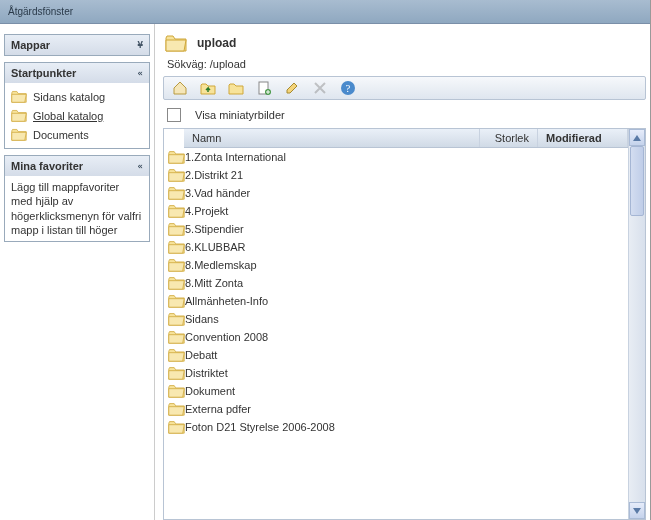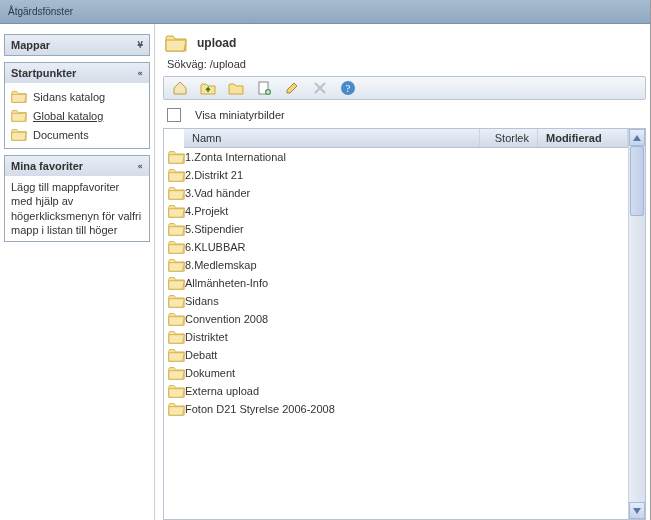--- a/index.html
+++ b/index.html
@@ -232,20 +232,29 @@
               </span>
               <span>8.Medlemskap</span>
             </div>
             <div class="row">
               <span>
                 <svg width="17" height="14" viewBox="0 0 22 18">
                   <path d="M1 4 L1 17 L21 17 L21 5 L10 5 L8 2 L2 2 Z" fill="#f7e39a" stroke="#cfa73a"></path>
                   <path d="M1 6 L21 6 L19 17 L1 17 Z" fill="#f8e8b0" stroke="#cfa73a"></path>
                 </svg>
               </span>
+              <span>8.Mitt Zonta</span>
+            </div>
+            <div class="row">
+              <span>
+                <svg width="17" height="14" viewBox="0 0 22 18">
+                  <path d="M1 4 L1 17 L21 17 L21 5 L10 5 L8 2 L2 2 Z" fill="#f7e39a" stroke="#cfa73a"></path>
+                  <path d="M1 6 L21 6 L19 17 L1 17 Z" fill="#f8e8b0" stroke="#cfa73a"></path>
+                </svg>
+              </span>
               <span>Allmänheten-Info</span>
             </div>
             <div class="row">
               <span>
                 <svg width="17" height="14" viewBox="0 0 22 18">
                   <path d="M1 4 L1 17 L21 17 L21 5 L10 5 L8 2 L2 2 Z" fill="#f7e39a" stroke="#cfa73a"></path>
                   <path d="M1 6 L21 6 L19 17 L1 17 Z" fill="#f8e8b0" stroke="#cfa73a"></path>
                 </svg>
               </span>
               <span>Sidans</span>
@@ -259,48 +268,48 @@
               </span>
               <span>Convention 2008</span>
             </div>
             <div class="row">
               <span>
                 <svg width="17" height="14" viewBox="0 0 22 18">
                   <path d="M1 4 L1 17 L21 17 L21 5 L10 5 L8 2 L2 2 Z" fill="#f7e39a" stroke="#cfa73a"></path>
                   <path d="M1 6 L21 6 L19 17 L1 17 Z" fill="#f8e8b0" stroke="#cfa73a"></path>
                 </svg>
               </span>
+              <span>Debatt</span>
+            </div>
+            <div class="row">
+              <span>
+                <svg width="17" height="14" viewBox="0 0 22 18">
+                  <path d="M1 4 L1 17 L21 17 L21 5 L10 5 L8 2 L2 2 Z" fill="#f7e39a" stroke="#cfa73a"></path>
+                  <path d="M1 6 L21 6 L19 17 L1 17 Z" fill="#f8e8b0" stroke="#cfa73a"></path>
+                </svg>
+              </span>
               <span>Distriktet</span>
             </div>
             <div class="row">
               <span>
                 <svg width="17" height="14" viewBox="0 0 22 18">
                   <path d="M1 4 L1 17 L21 17 L21 5 L10 5 L8 2 L2 2 Z" fill="#f7e39a" stroke="#cfa73a"></path>
                   <path d="M1 6 L21 6 L19 17 L1 17 Z" fill="#f8e8b0" stroke="#cfa73a"></path>
                 </svg>
               </span>
-              <span>Debatt</span>
-            </div>
-            <div class="row">
-              <span>
-                <svg width="17" height="14" viewBox="0 0 22 18">
-                  <path d="M1 4 L1 17 L21 17 L21 5 L10 5 L8 2 L2 2 Z" fill="#f7e39a" stroke="#cfa73a"></path>
-                  <path d="M1 6 L21 6 L19 17 L1 17 Z" fill="#f8e8b0" stroke="#cfa73a"></path>
-                </svg>
-              </span>
               <span>Dokument</span>
             </div>
             <div class="row">
               <span>
                 <svg width="17" height="14" viewBox="0 0 22 18">
                   <path d="M1 4 L1 17 L21 17 L21 5 L10 5 L8 2 L2 2 Z" fill="#f7e39a" stroke="#cfa73a"></path>
                   <path d="M1 6 L21 6 L19 17 L1 17 Z" fill="#f8e8b0" stroke="#cfa73a"></path>
                 </svg>
               </span>
-              <span>Externa upload</span>
+              <span>Externa pdfer</span>
             </div>
             <div class="row">
               <span>
                 <svg width="17" height="14" viewBox="0 0 22 18">
                   <path d="M1 4 L1 17 L21 17 L21 5 L10 5 L8 2 L2 2 Z" fill="#f7e39a" stroke="#cfa73a"></path>
                   <path d="M1 6 L21 6 L19 17 L1 17 Z" fill="#f8e8b0" stroke="#cfa73a"></path>
                 </svg>
               </span>
               <span>Foton D21 Styrelse 2006-2008</span>
             </div>

